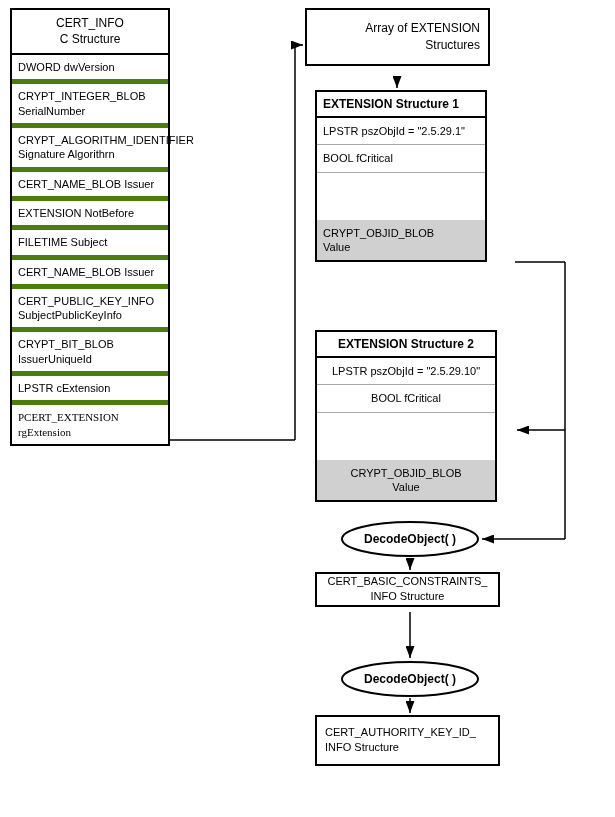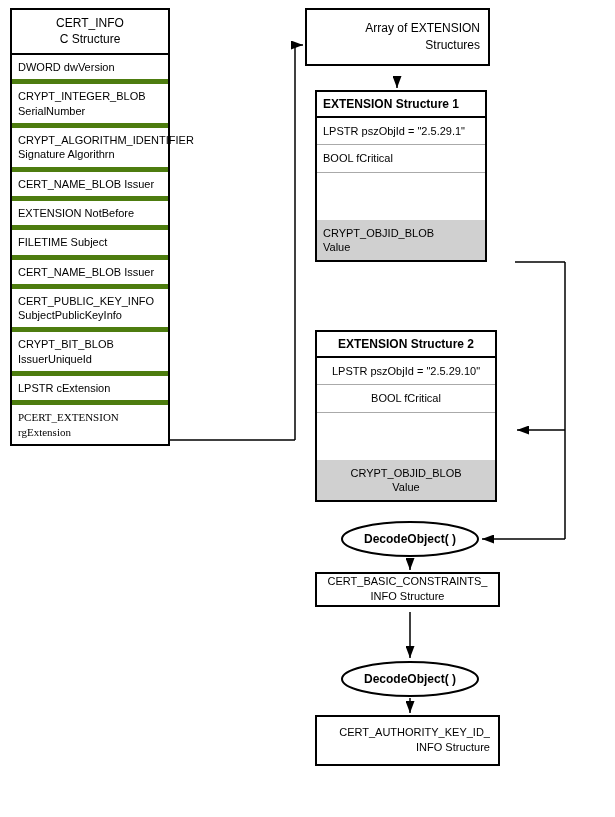--- a/index.html
+++ b/index.html
@@ -149,21 +149,21 @@
     .cert-authority-box {
       position: absolute;
       left: 315px;
       top: 715px;
       width: 185px;
       border: 2px solid #000;
       background: #fff;
       padding: 8px 8px;
       font-size: 11px;
       line-height: 1.4;
-      text-align: right;
+      text-align: left;
     }
 
     
     .arrows-svg {
       position: absolute;
       left: 0;
       top: 0;
       width: 615px;
       height: 817px;
       pointer-events: none;

